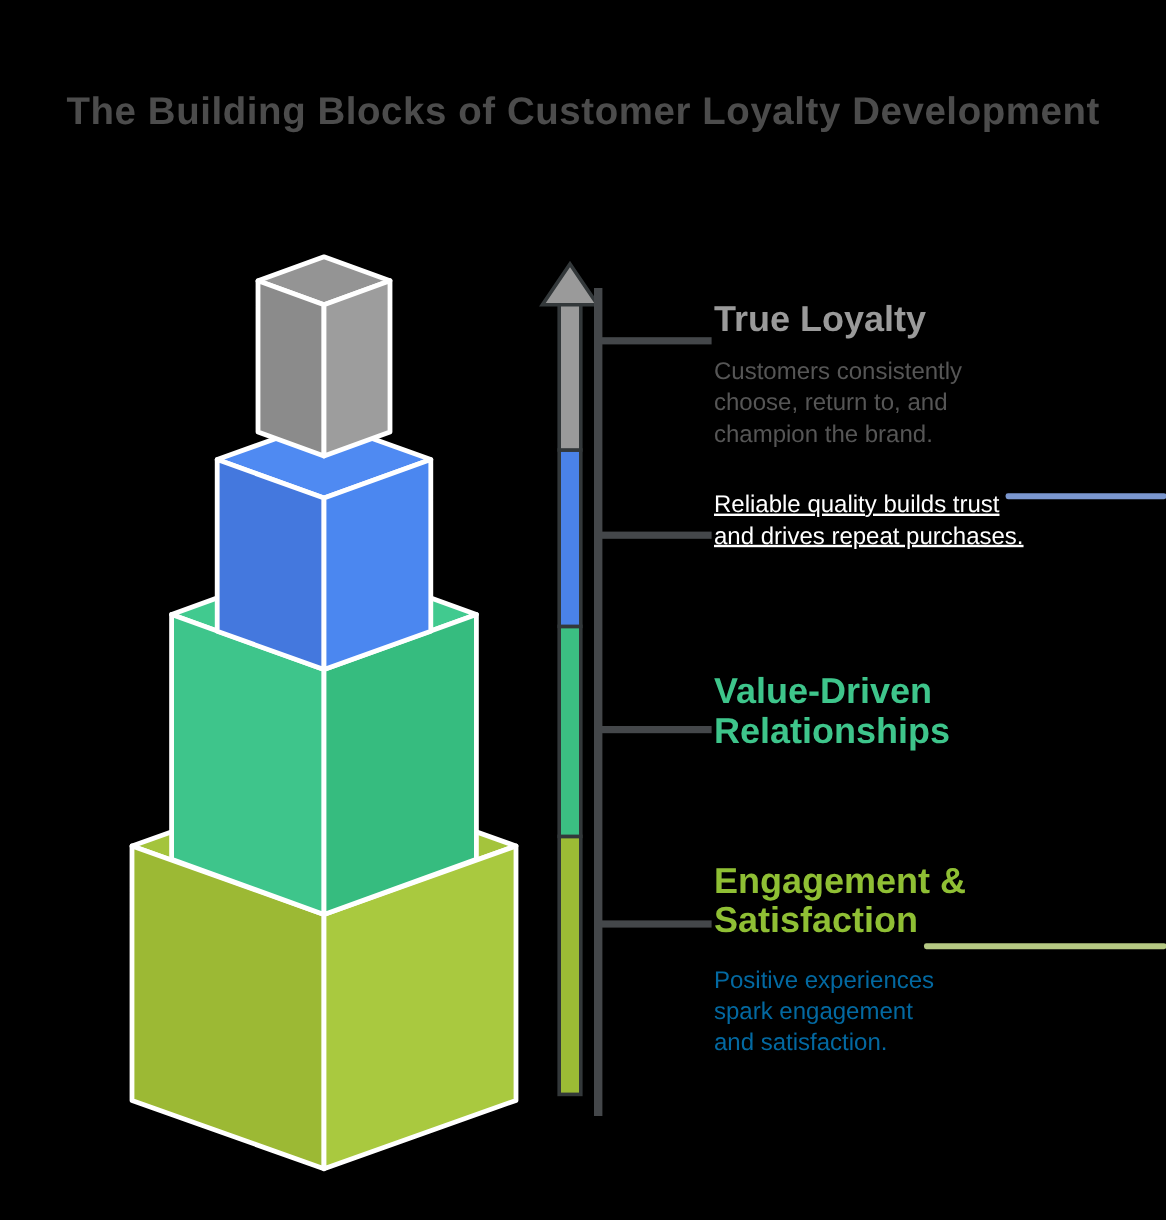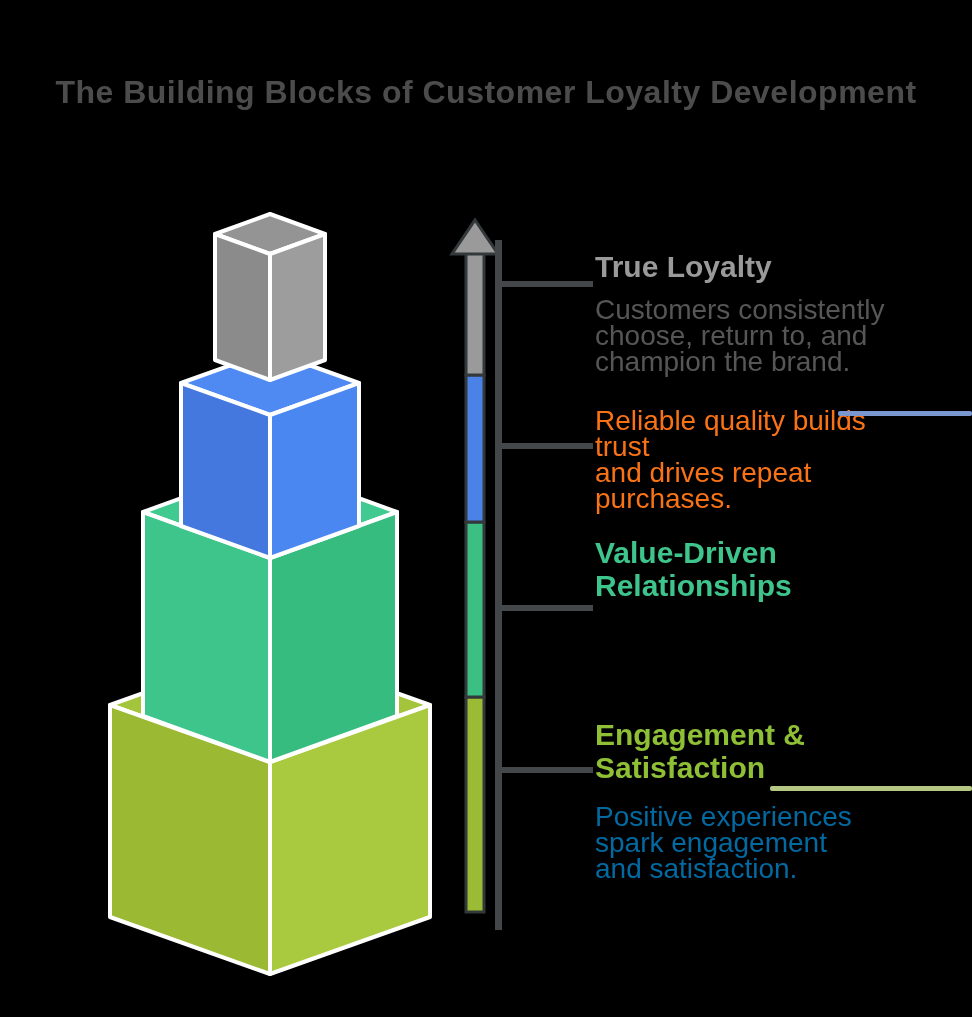--- a/index.html
+++ b/index.html
@@ -21,27 +21,27 @@
 
   .pyramid-svg{position:absolute;left:0;top:0;}
 
   
   .section{position:absolute;left:595px;width:330px;}
   .section .heading{
     font-size:30px;font-weight:700;line-height:33px;
     white-space:pre-line;
   }
   .section .body{
-    font-size:28px;line-height:26px;
+    font-size:20px;line-height:26px;
     white-space:pre-line;
     margin-top:14px;
   }
   .lv0{top:250px;}
   .lv1{top:394px;}
-  .lv2{top:536px;}
+  .lv2{top:560px;}
   .lv3{top:718px;}
   .lv3 .body{margin-top:20px;}
 
   .rule-h{position:absolute;height:5px;border-radius:2px;}
   .rule-blue{left:838px;top:411px;width:134px;}
   .rule-lime{left:770px;top:786px;width:202px;}
 
   .stub{position:absolute;left:500px;width:93px;height:6px;}
   .stub1{top:281px;}
   .stub2{top:443px;}
@@ -100,21 +100,21 @@
   <div class="stub stub4" style="background: rgb(68, 71, 74);"></div>
 
   <div class="section lv0">
     <div class="heading" style="color: rgb(154, 154, 154);">True Loyalty</div>
     <div class="body" style="color: rgb(86, 86, 86);">Customers consistently
 choose, return to, and
 champion the brand.</div>
   </div>
 
   <div class="section lv1">
-    <div class="body" style="color: #f97316;">Reliable quality builds trust
+    <div class="body" style="color: #ffffff; text-decoration: underline;">Reliable quality builds trust
 and drives repeat purchases.</div>
   </div>
 
   <div class="section lv2">
     <div class="heading" style="color: rgb(62, 197, 139);">Value-Driven
 Relationships</div>
   </div>
 
   <div class="section lv3">
     <div class="heading" style="color: rgb(143, 191, 52);">Engagement &amp;

